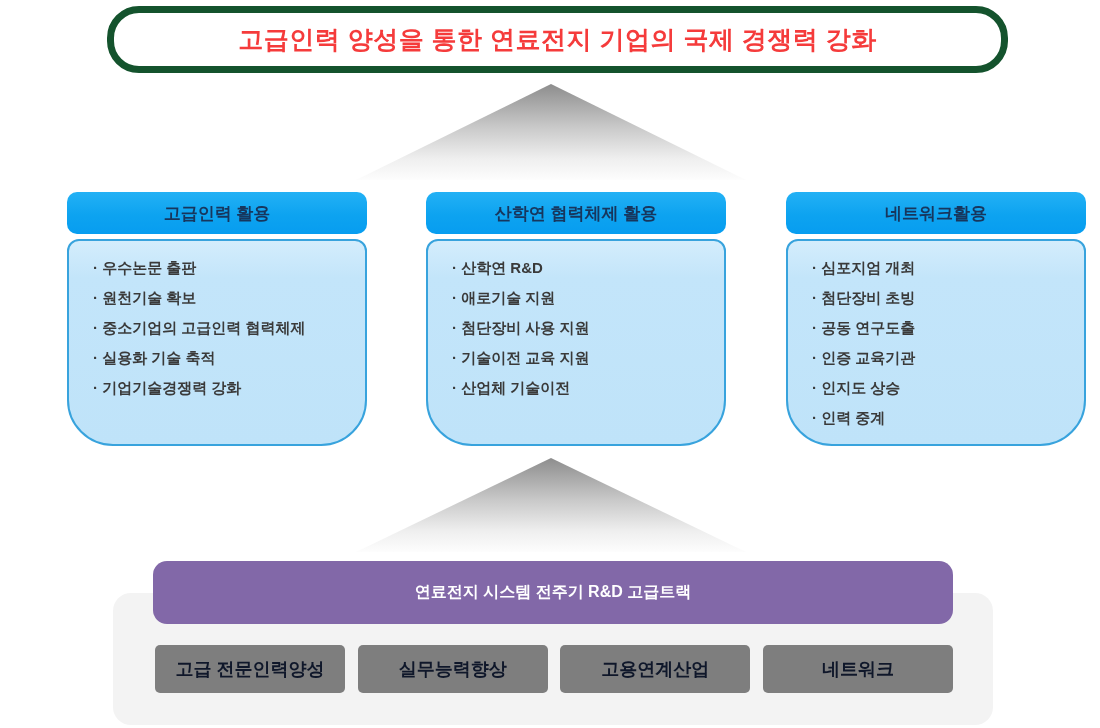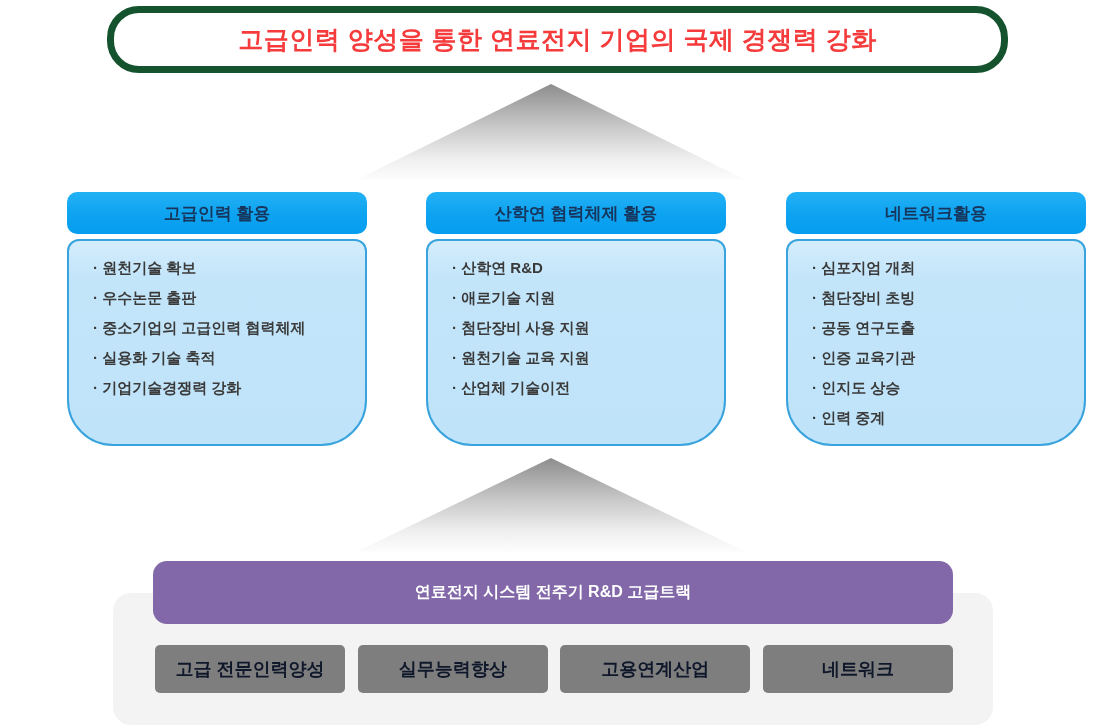--- a/index.html
+++ b/index.html
@@ -146,39 +146,39 @@
   </div>
 
   <div class="up-arrow top"></div>
 
   <div class="column c1">
     <div class="column-header">
       <span class="column-header-text">고급인력 활용</span>
     </div>
     <div class="column-body">
       <ul class="column-items">
+          <li class="column-item">· 우수논문 출판</li>
           <li class="column-item">· 원천기술 확보</li>
-          <li class="column-item">· 우수논문 출판</li>
           <li class="column-item">· 중소기업의 고급인력 협력체제</li>
           <li class="column-item">· 실용화 기술 축적</li>
           <li class="column-item">· 기업기술경쟁력 강화</li>
         </ul>
     </div>
   </div>
 
   <div class="column c2">
     <div class="column-header">
       <span class="column-header-text">산학연 협력체제 활용</span>
     </div>
     <div class="column-body">
       <ul class="column-items">
           <li class="column-item">· 산학연 R&amp;D</li>
           <li class="column-item">· 애로기술 지원</li>
           <li class="column-item">· 첨단장비 사용 지원</li>
-          <li class="column-item">· 원천기술 교육 지원</li>
+          <li class="column-item">· 기술이전 교육 지원</li>
           <li class="column-item">· 산업체 기술이전</li>
         </ul>
     </div>
   </div>
 
   <div class="column c3">
     <div class="column-header">
       <span class="column-header-text">네트워크활용</span>
     </div>
     <div class="column-body">

